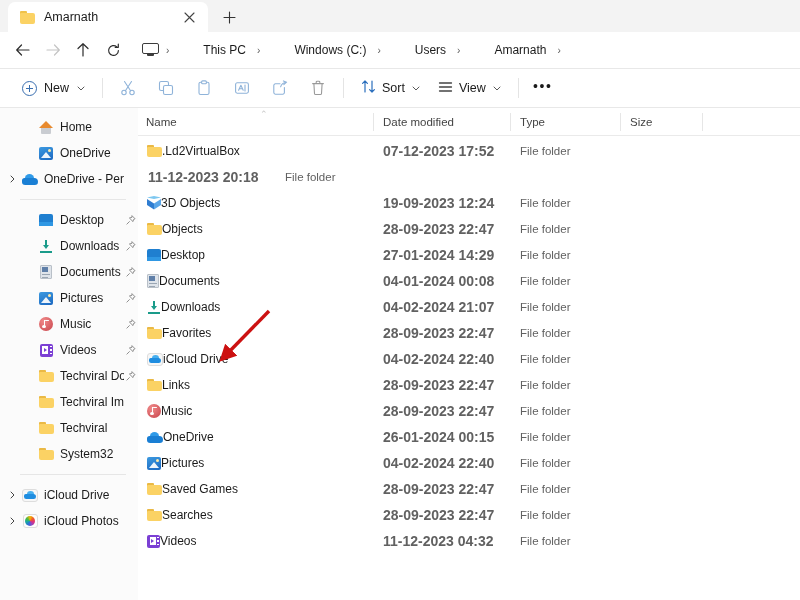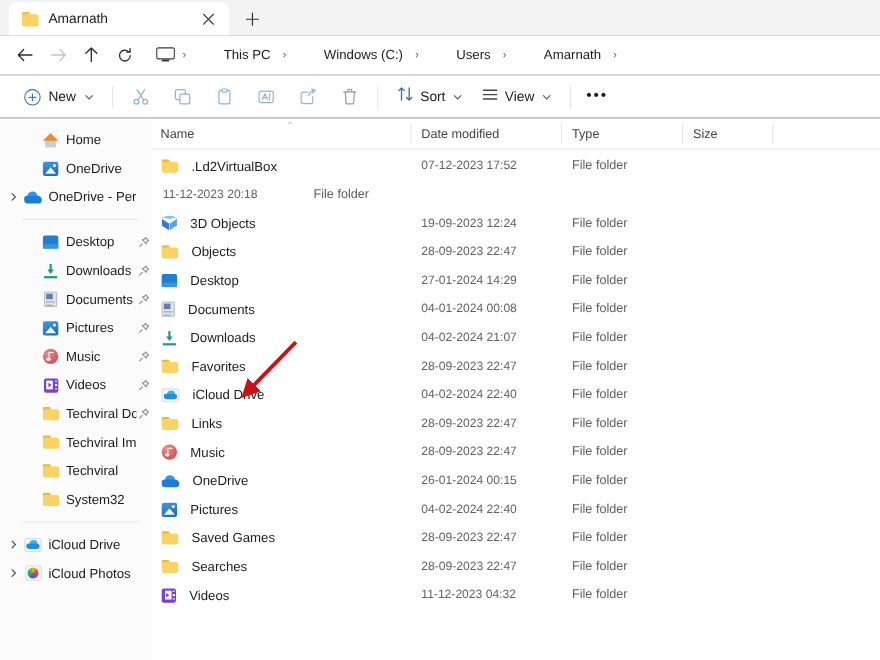--- a/index.html
+++ b/index.html
@@ -3,21 +3,21 @@
 <meta charset="utf-8">
 <style>
   * { box-sizing: border-box; margin: 0; padding: 0; }
   html, body {
     width: 800px; height: 600px;
     background: #ffffff;
     font-family: "Liberation Sans", sans-serif;
     color: #1b1b1b;
     overflow: hidden;
   }
-  #app { position: relative; width: 800px; height: 600px; background: #000000; }
+  #app { position: relative; width: 800px; height: 600px; background: #701a75; }
 
   
   .tabstrip {
     height: 32px; background: #f3f3f3;
     display: flex; align-items: flex-end; padding-left: 8px;
     position: relative;
   }
   .tab {
     display: flex; align-items: center; gap: 9px;
     height: 30px; width: 200px;
@@ -244,25 +244,25 @@
   .col.first::after { display: none; }
   .col-name { width: 235px; flex: 0 0 235px; padding-left: 8px; }
   .col-date { width: 137px; flex: 0 0 137px; }
   .col-type { width: 110px; flex: 0 0 110px; }
   .col-size { width: 82px; flex: 0 0 82px; }
   .col-extra { flex: 1 1 auto; }
 
   .rows { padding-top: 2px; }
   .row { height: 26px; display: flex; align-items: center; }
   .cell-name {
-    width: 235px; flex: 0 0 235px; display: flex; align-items: center; gap: 12px;
+    width: 235px; flex: 0 0 235px; display: flex; align-items: center; gap: 0;
     padding-left: 9px;
   }
   .cell-name .nm { font-size: 12px; color: #1b1b1b; white-space: nowrap; }
-  .cell-date { width: 137px; flex: 0 0 137px; font-size: 11px; color: #616161; padding-left: 10px; }
+  .cell-date { width: 137px; flex: 0 0 137px; font-size: 14px; color: #616161; padding-left: 10px; font-weight: bold; }
   .cell-type { width: 110px; flex: 0 0 110px; font-size: 11.5px; color: #616161; padding-left: 10px; }
   .cell-size { width: 82px; flex: 0 0 82px; font-size: 11.5px; color: #616161; padding-left: 10px; }
 
   
   .annot { position: absolute; left: 0; top: 0; width: 800px; height: 600px; pointer-events: none; }
 </style>
 </head>
 <body>
 
 <div id="app">

